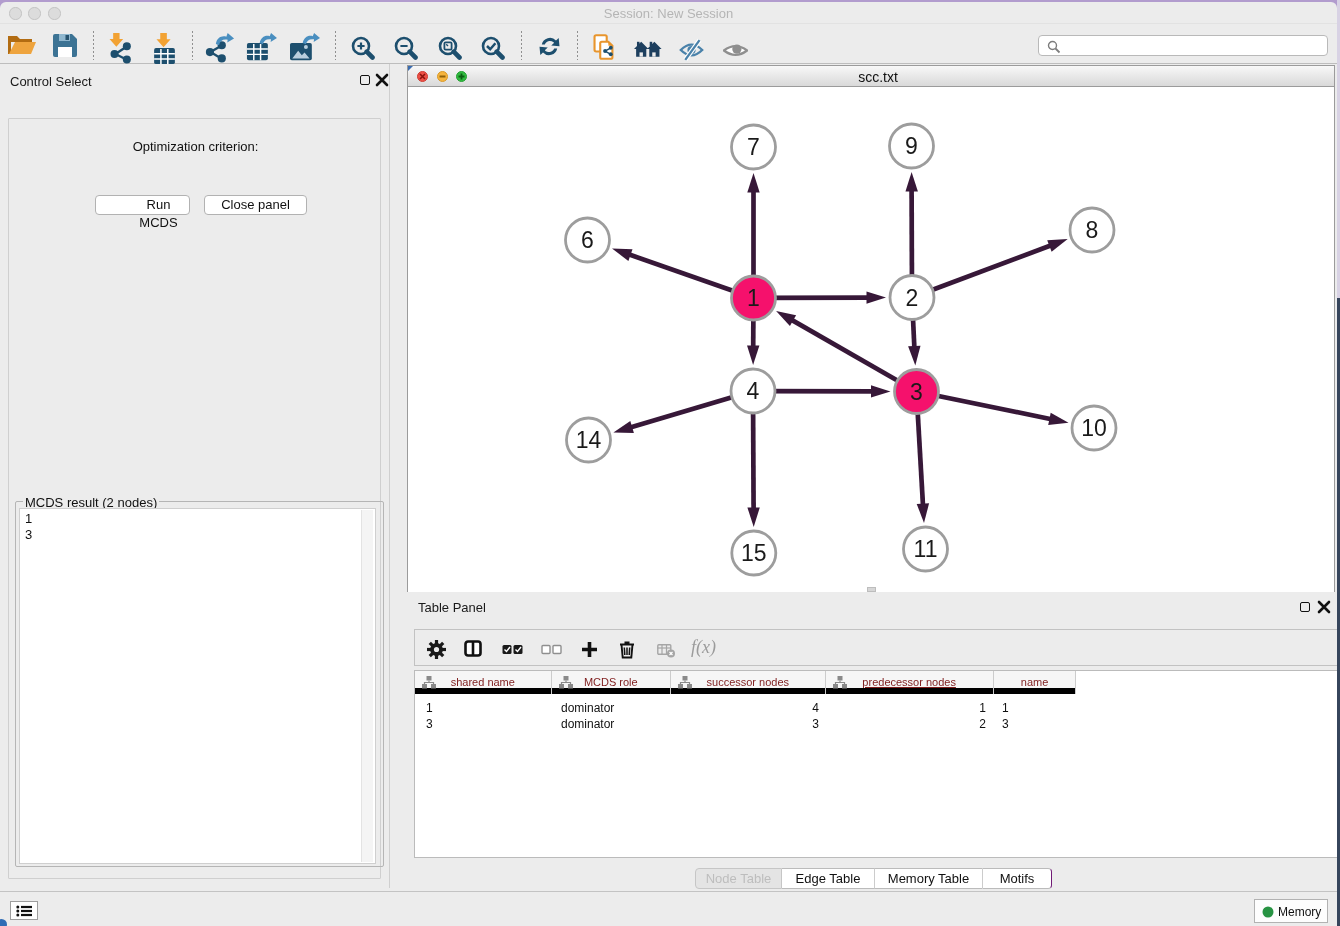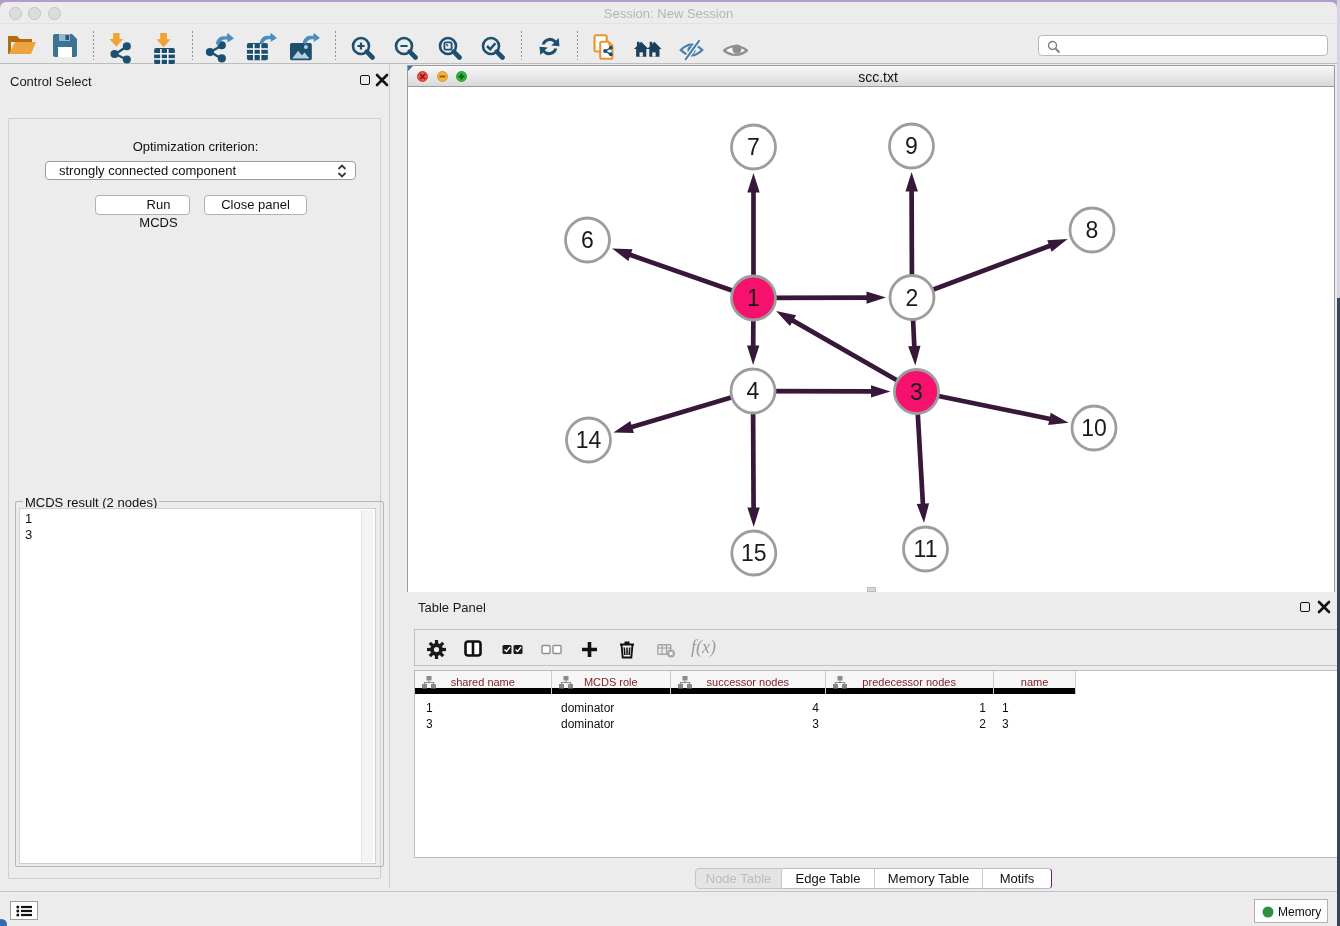--- a/index.html
+++ b/index.html
@@ -189,24 +189,20 @@
       </div>
   </div>
   <div id="cpanel">
     <div id="cphead">Control Select</div>
     <div class="floatbtn" style="left:360px; top:11px;"></div>
     <svg class="abs" style="left:375px;top:9px" width="14" height="14" viewBox="0 0 14 14">
         <path d="M2 2 L12 12 M12 2 L2 12" stroke="#111" stroke-width="2.6" stroke-linecap="round"></path>
       </svg>
     <div id="cpcontent">
       <div id="optlabel">Optimization criterion:</div>
-      <div id="dropdown">strongly connected component<svg style="position:absolute;right:8px;top:2px" width="10" height="14" viewBox="0 0 10 14">
-            <path d="M1.5 5 L5 1.5 L8.5 5" fill="none" stroke="#3a3a3a" stroke-width="1.8"></path>
-            <path d="M1.5 9 L5 12.5 L8.5 9" fill="none" stroke="#3a3a3a" stroke-width="1.8"></path>
-          </svg></div>
       <div class="btn" style="left:86px; width:95px;padding-left:32px;">Run MCDS</div>
       <div class="btn" style="left:195px; width:103px;">Close panel</div>
       <div id="fieldset">
         <div id="legend2">MCDS result (2 nodes)</div>
         <div id="resultbox">
           <div style="position:absolute;left:5px;top:2px;font-size:13px;color:#111;line-height:16px;">1<br>3</div>
           <div id="scrolltrack"></div>
         </div>
       </div>
     </div>
@@ -366,21 +362,21 @@
               </g>
             </svg>MCDS role</div>
           <div class="thcell" style="left:256px;width:154.6px;"><svg style="position:absolute;left:7px;top:5px" width="14" height="13" viewBox="0 0 14 13">
               <g fill="#8a8a8a">
                 <rect x="4.5" y="0" width="5" height="4.5"></rect>
                 <rect x="0" y="8" width="5" height="4.5"></rect>
                 <rect x="9" y="8" width="5" height="4.5"></rect>
                 <path d="M7 4.5 V6.5 M2.5 8 V6.5 H11.5 V8" stroke="#8a8a8a" stroke-width="1.2" fill="none"></path>
               </g>
             </svg>successor nodes</div>
-          <div class="thcell" style="left:410.6px;width:168.1px;"><svg style="position:absolute;left:7px;top:5px" width="14" height="13" viewBox="0 0 14 13">
+          <div class="thcell" style="left:410.6px;width:168.1px;text-decoration:underline;"><svg style="position:absolute;left:7px;top:5px" width="14" height="13" viewBox="0 0 14 13">
               <g fill="#8a8a8a">
                 <rect x="4.5" y="0" width="5" height="4.5"></rect>
                 <rect x="0" y="8" width="5" height="4.5"></rect>
                 <rect x="9" y="8" width="5" height="4.5"></rect>
                 <path d="M7 4.5 V6.5 M2.5 8 V6.5 H11.5 V8" stroke="#8a8a8a" stroke-width="1.2" fill="none"></path>
               </g>
             </svg>predecessor nodes</div>
           <div class="thcell" style="left:578.7px;width:82.7px;">name</div>
         </div>
       <div class="trow" style="left:0;top:29px;width:661px;">

